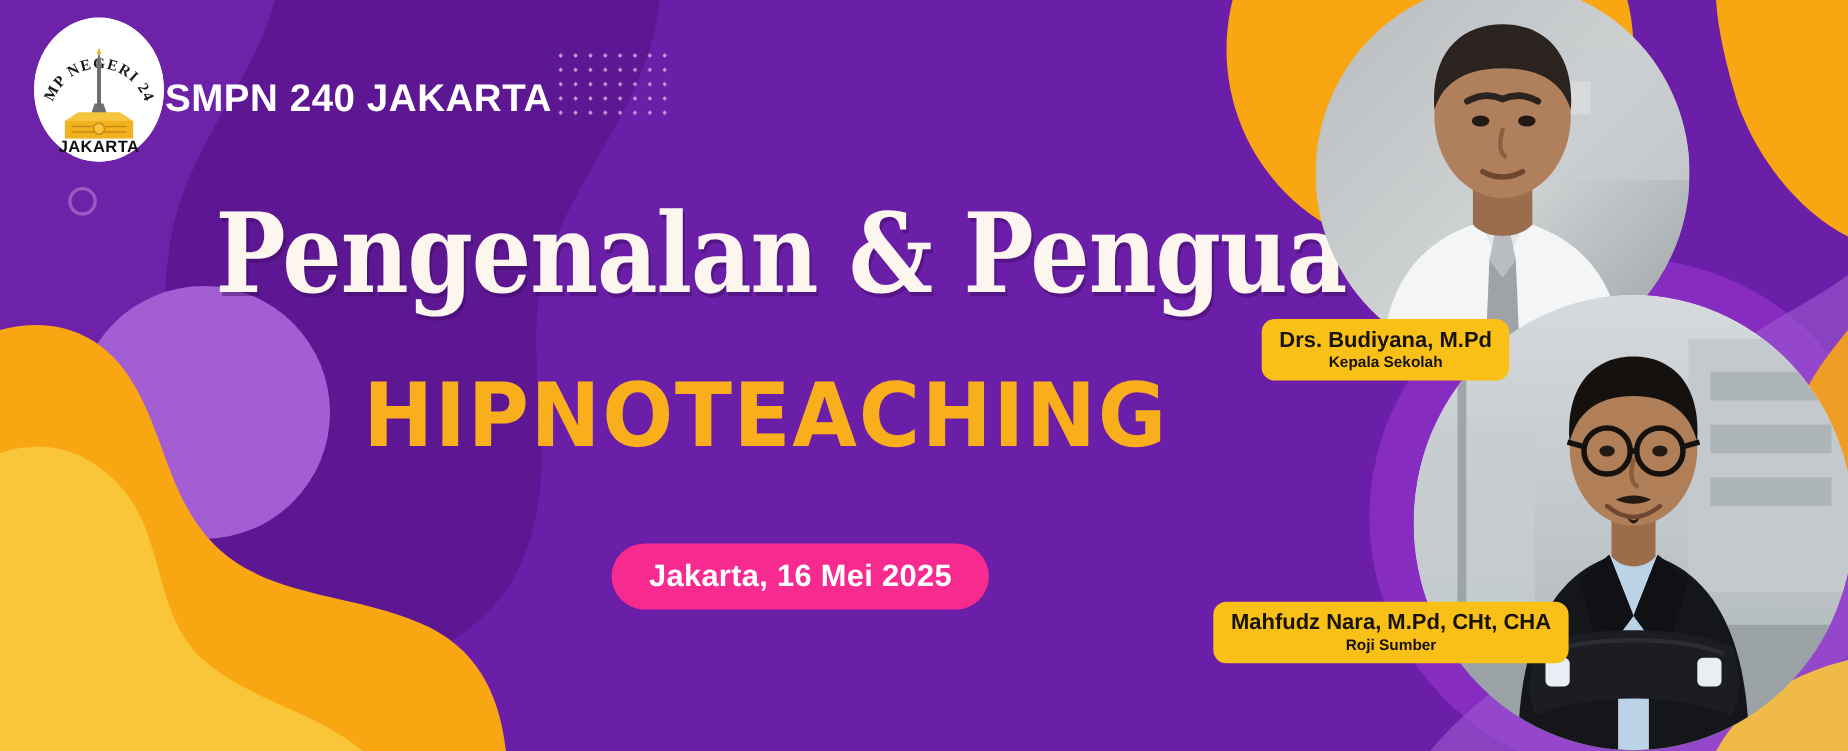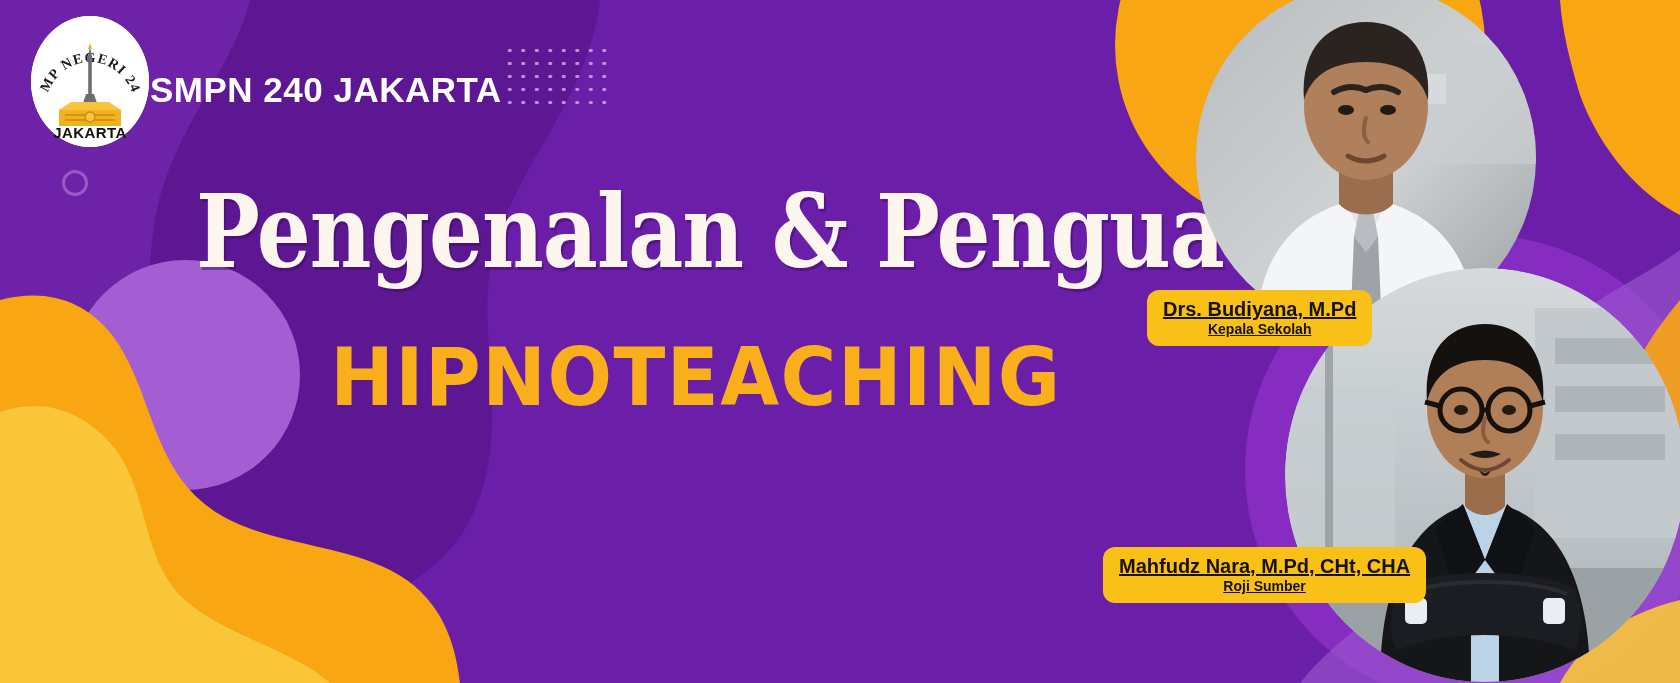--- a/index.html
+++ b/index.html
@@ -104,21 +104,20 @@
   .name-card{
     position:absolute;
     background:#f9c018;
     border-radius:12px;
     padding:7px 16px 8px;
     text-align:center;
     color:#17120b;
     font-size:20px;font-weight:bold;
     line-height:1.22;
     white-space:nowrap;
-    text-decoration:underline;
   }
   .name-card .role{font-size:14px;font-weight:bold;display:block;}
   #card-principal{left:1147px;top:290px;}
   #card-speaker{left:1103px;top:547px;}
 </style>
 </head>
 <body>
 
 <div id="banner">
 
@@ -189,20 +188,21 @@
       <text x="59" y="122" text-anchor="middle" font-family="'Liberation Sans', sans-serif" font-size="15" font-weight="bold" fill="#111111" letter-spacing="0.4">JAKARTA</text>
     </svg>
   </div>
 
   <div id="school-name">SMPN 240 JAKARTA</div>
 
   <div id="headline">Pengenalan &amp; Penguatan</div>
 
   <div id="subtitle">HIPNOTEACHING</div>
 
+  <div id="date-pill">Jakarta,  16 Mei 2025</div>
 
   <div class="portrait" id="portrait-principal">
     <svg viewBox="0 0 340 348" aria-hidden="true">
       <defs>
         <clipPath id="clipP">
             <circle cx="170" cy="174" r="174"></circle>
           </clipPath>
         <linearGradient id="bgP" x1="0" y1="0" x2="1" y2="1">
           <stop offset="0%" stop-color="#b9bcbe"></stop>
           <stop offset="55%" stop-color="#cfd2d3"></stop>

